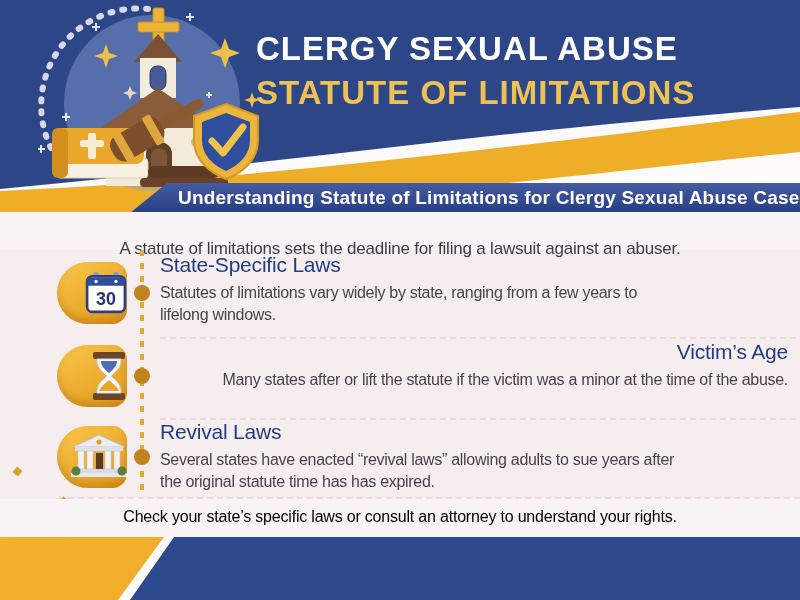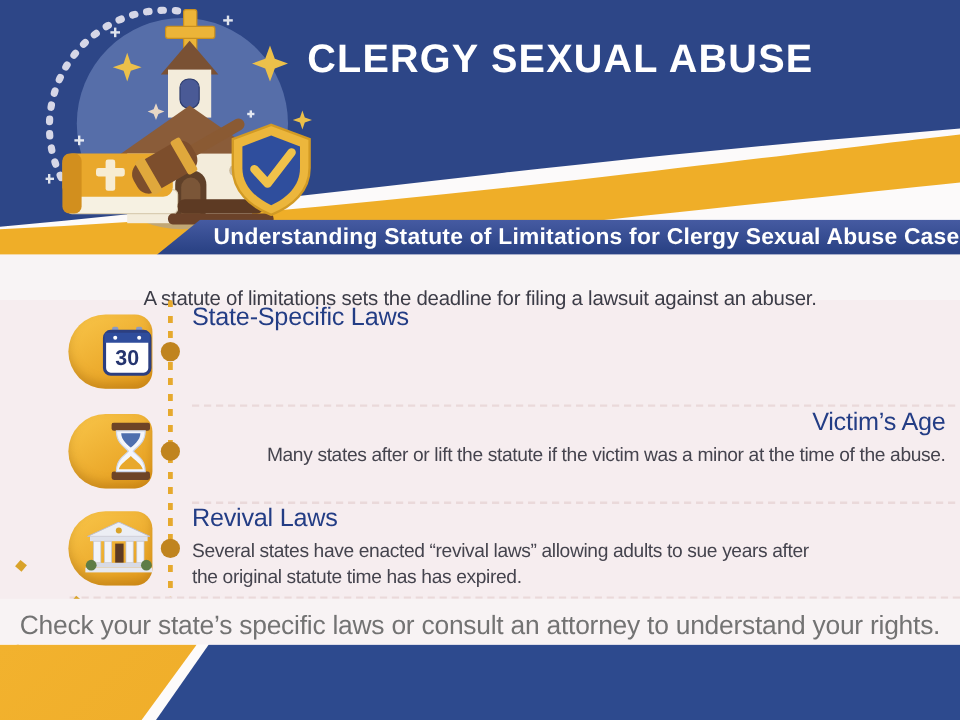--- a/index.html
+++ b/index.html
@@ -45,21 +45,21 @@
   .sep1{top:337px;left:160px;width:636px;}
   .sep2{top:418px;left:160px;width:636px;}
   .sep3{top:497px;left:58px;width:742px;}
 
   
   .trail-dot{position:absolute;background:#d9a32a;transform:rotate(40deg);}
 
   
   .bottom-strip{position:absolute;top:499px;left:0;width:800px;height:38px;background:#f8f3f4;}
   .bottom-text{position:absolute;top:508px;left:0;width:800px;text-align:center;
-               font-size:22px;letter-spacing:-.2px;color:#737373;}
+               font-size:16px;letter-spacing:-.2px;color:#000000;}
 
   
   .footer{position:absolute;top:537px;left:0;width:800px;height:63px;background:#fdfbfa;}
   .footer-blue{position:absolute;inset:0;background:#2d4a8e;
                clip-path:polygon(174px 0,100% 0,100% 100%,130px 100%);}
   .footer-gold{position:absolute;inset:0;background:linear-gradient(135deg,#f2b22e,#e9a21f);
                clip-path:polygon(0 0,164px 0,118px 100%,0 100%);}
   .logo{position:absolute;top:7px;left:0;width:800px;text-align:center;color:#fff;}
   .brand-name{font-size:27px;font-weight:bold;letter-spacing:.5px;line-height:1.1;}
   .brand-tagline{font-size:14.5px;letter-spacing:.8px;margin-top:1px;}
@@ -140,20 +140,21 @@
 
     <g>
       <path d="M226,104 L258,116 V140 C258,159 244,172 226,179 C208,172 194,159 194,140 V116 Z" fill="#ecb63c" stroke="#d29a24" stroke-width="2"></path>
       <path d="M226,113 L250,122 V140 C250,155 239,165 226,171 C213,165 202,155 202,140 V122 Z" fill="#2f4e9d"></path>
       <path d="M212,141 L223,153 L243,127" fill="none" stroke="#f0c24a" stroke-width="7" stroke-linecap="round" stroke-linejoin="round"></path>
     </g>
   </svg>
 
   <div class="title-block">
     <div class="title-line1">CLERGY SEXUAL ABUSE</div>
+    <div class="title-line2">STATUTE OF LIMITATIONS</div>
   </div>
 
   <div class="banner">
     <div class="banner-text">Understanding Statute of Limitations for Clergy Sexual Abuse Cases</div>
   </div>
 
   <div class="intro-strip"></div>
   <div class="intro-text">A statute of limitations sets the deadline for filing a lawsuit against an abuser.</div>
 
   <div class="rail"></div>
@@ -167,20 +168,22 @@
       <rect x="27" y="0" width="5" height="9" rx="2" fill="#8b9ac4"></rect>
       <rect x="2" y="4" width="36" height="34" rx="5" fill="#ffffff" stroke="#2c3f80" stroke-width="2.5"></rect>
       <path d="M4,5 H36 A2,2 0 0 1 38,7 V13 H2 V7 A2,2 0 0 1 4,5 Z" fill="#2f4d9c"></path>
       <circle cx="10.5" cy="9" r="1.6" fill="#fff"></circle>
         <circle cx="29.5" cy="9" r="1.6" fill="#fff"></circle>
       <text x="20" y="31" text-anchor="middle" font-family="Liberation Sans, sans-serif" font-size="17" font-weight="bold" fill="#25356f">30</text>
     </svg>
   </div>
   <div class="sec-text" style="top:253px;">
     <h3>State-Specific Laws</h3>
+    <p>Statutes of limitations vary widely by state, ranging from a few years to
+lifelong windows.</p>
   </div>
   <div class="sep sep1"></div>
 
   <div class="blob" style="top:345px;">
     <svg width="36" height="48" viewBox="0 0 36 48">
       <rect x="2" y="0" width="32" height="7" rx="2" fill="#6e4426"></rect>
       <rect x="2" y="41" width="32" height="7" rx="2" fill="#6e4426"></rect>
       <path d="M6,7 H30 C30,18 22,21 20,24 C22,27 30,30 30,41 H6 C6,30 14,27 16,24 C14,21 6,18 6,7 Z" fill="#f4f6fb" stroke="#cdd6ea" stroke-width="1"></path>
       <path d="M10,9 H26 C26,15 20,19 18,21 C16,19 10,15 10,9 Z" fill="#4e6fae"></path>
       <path d="M18,28 C21,31 27,35 28,39 H8 C9,35 15,31 18,28 Z" fill="#e8a82c"></path>

